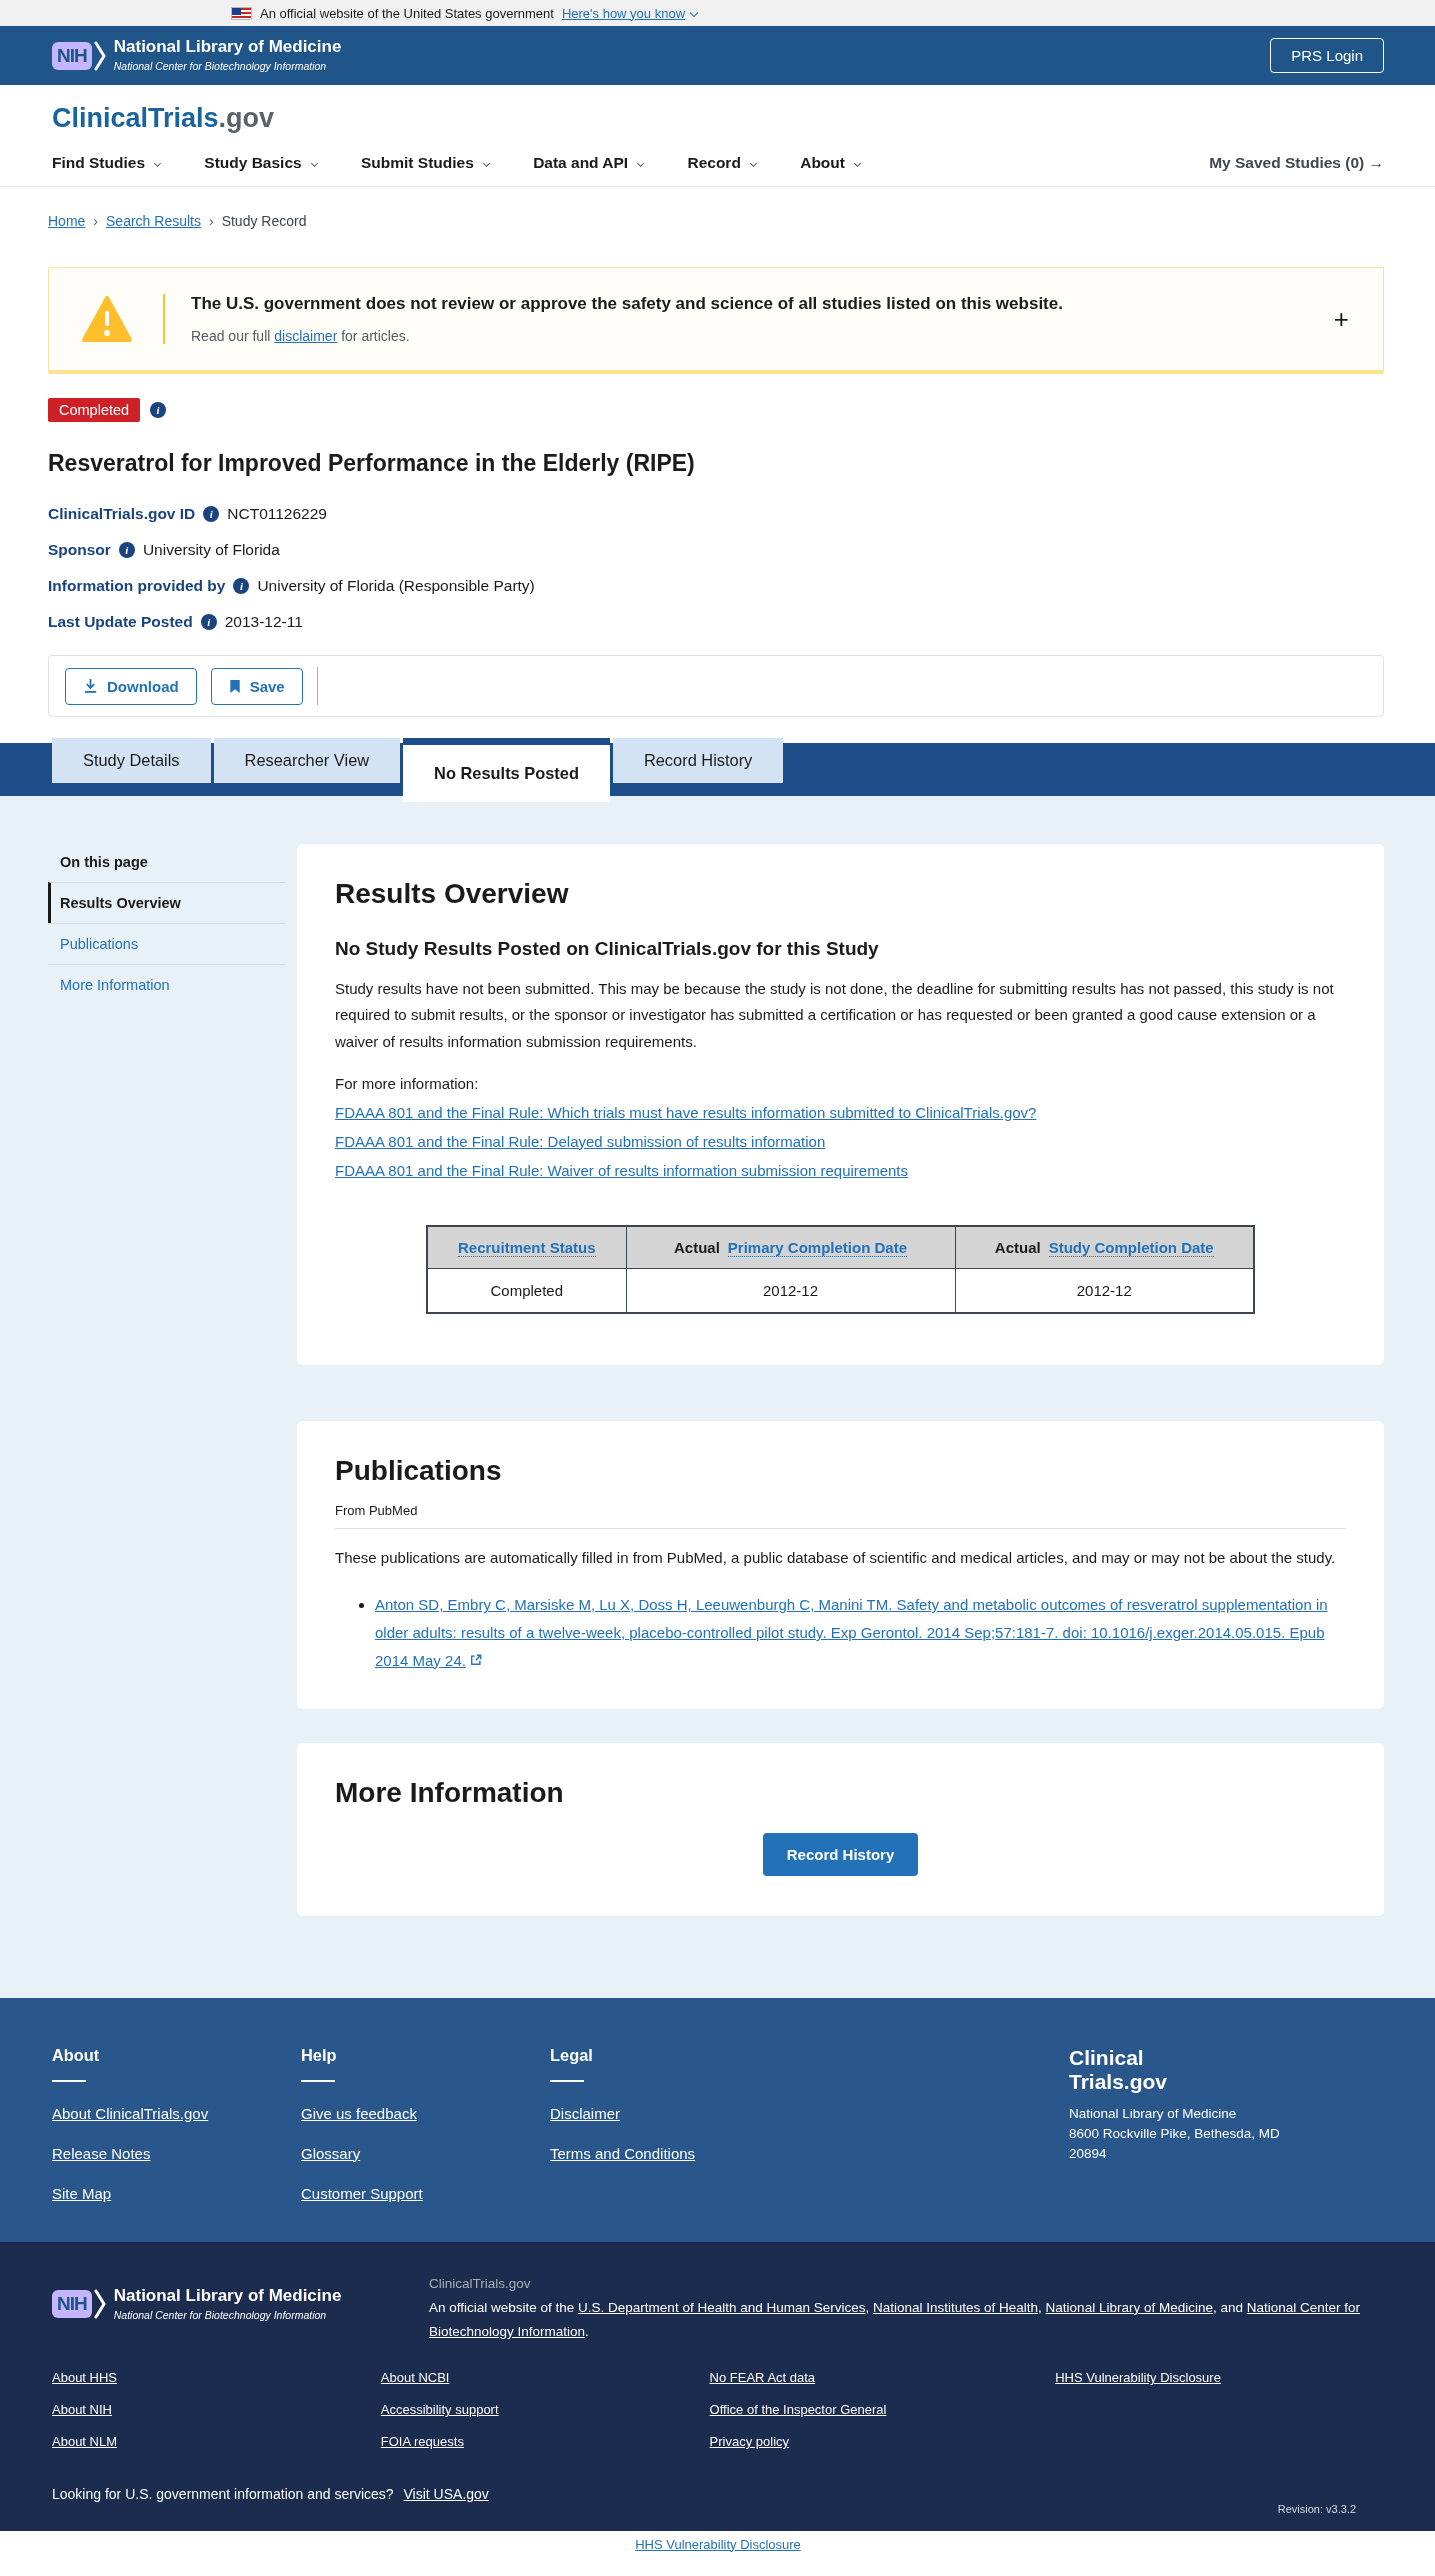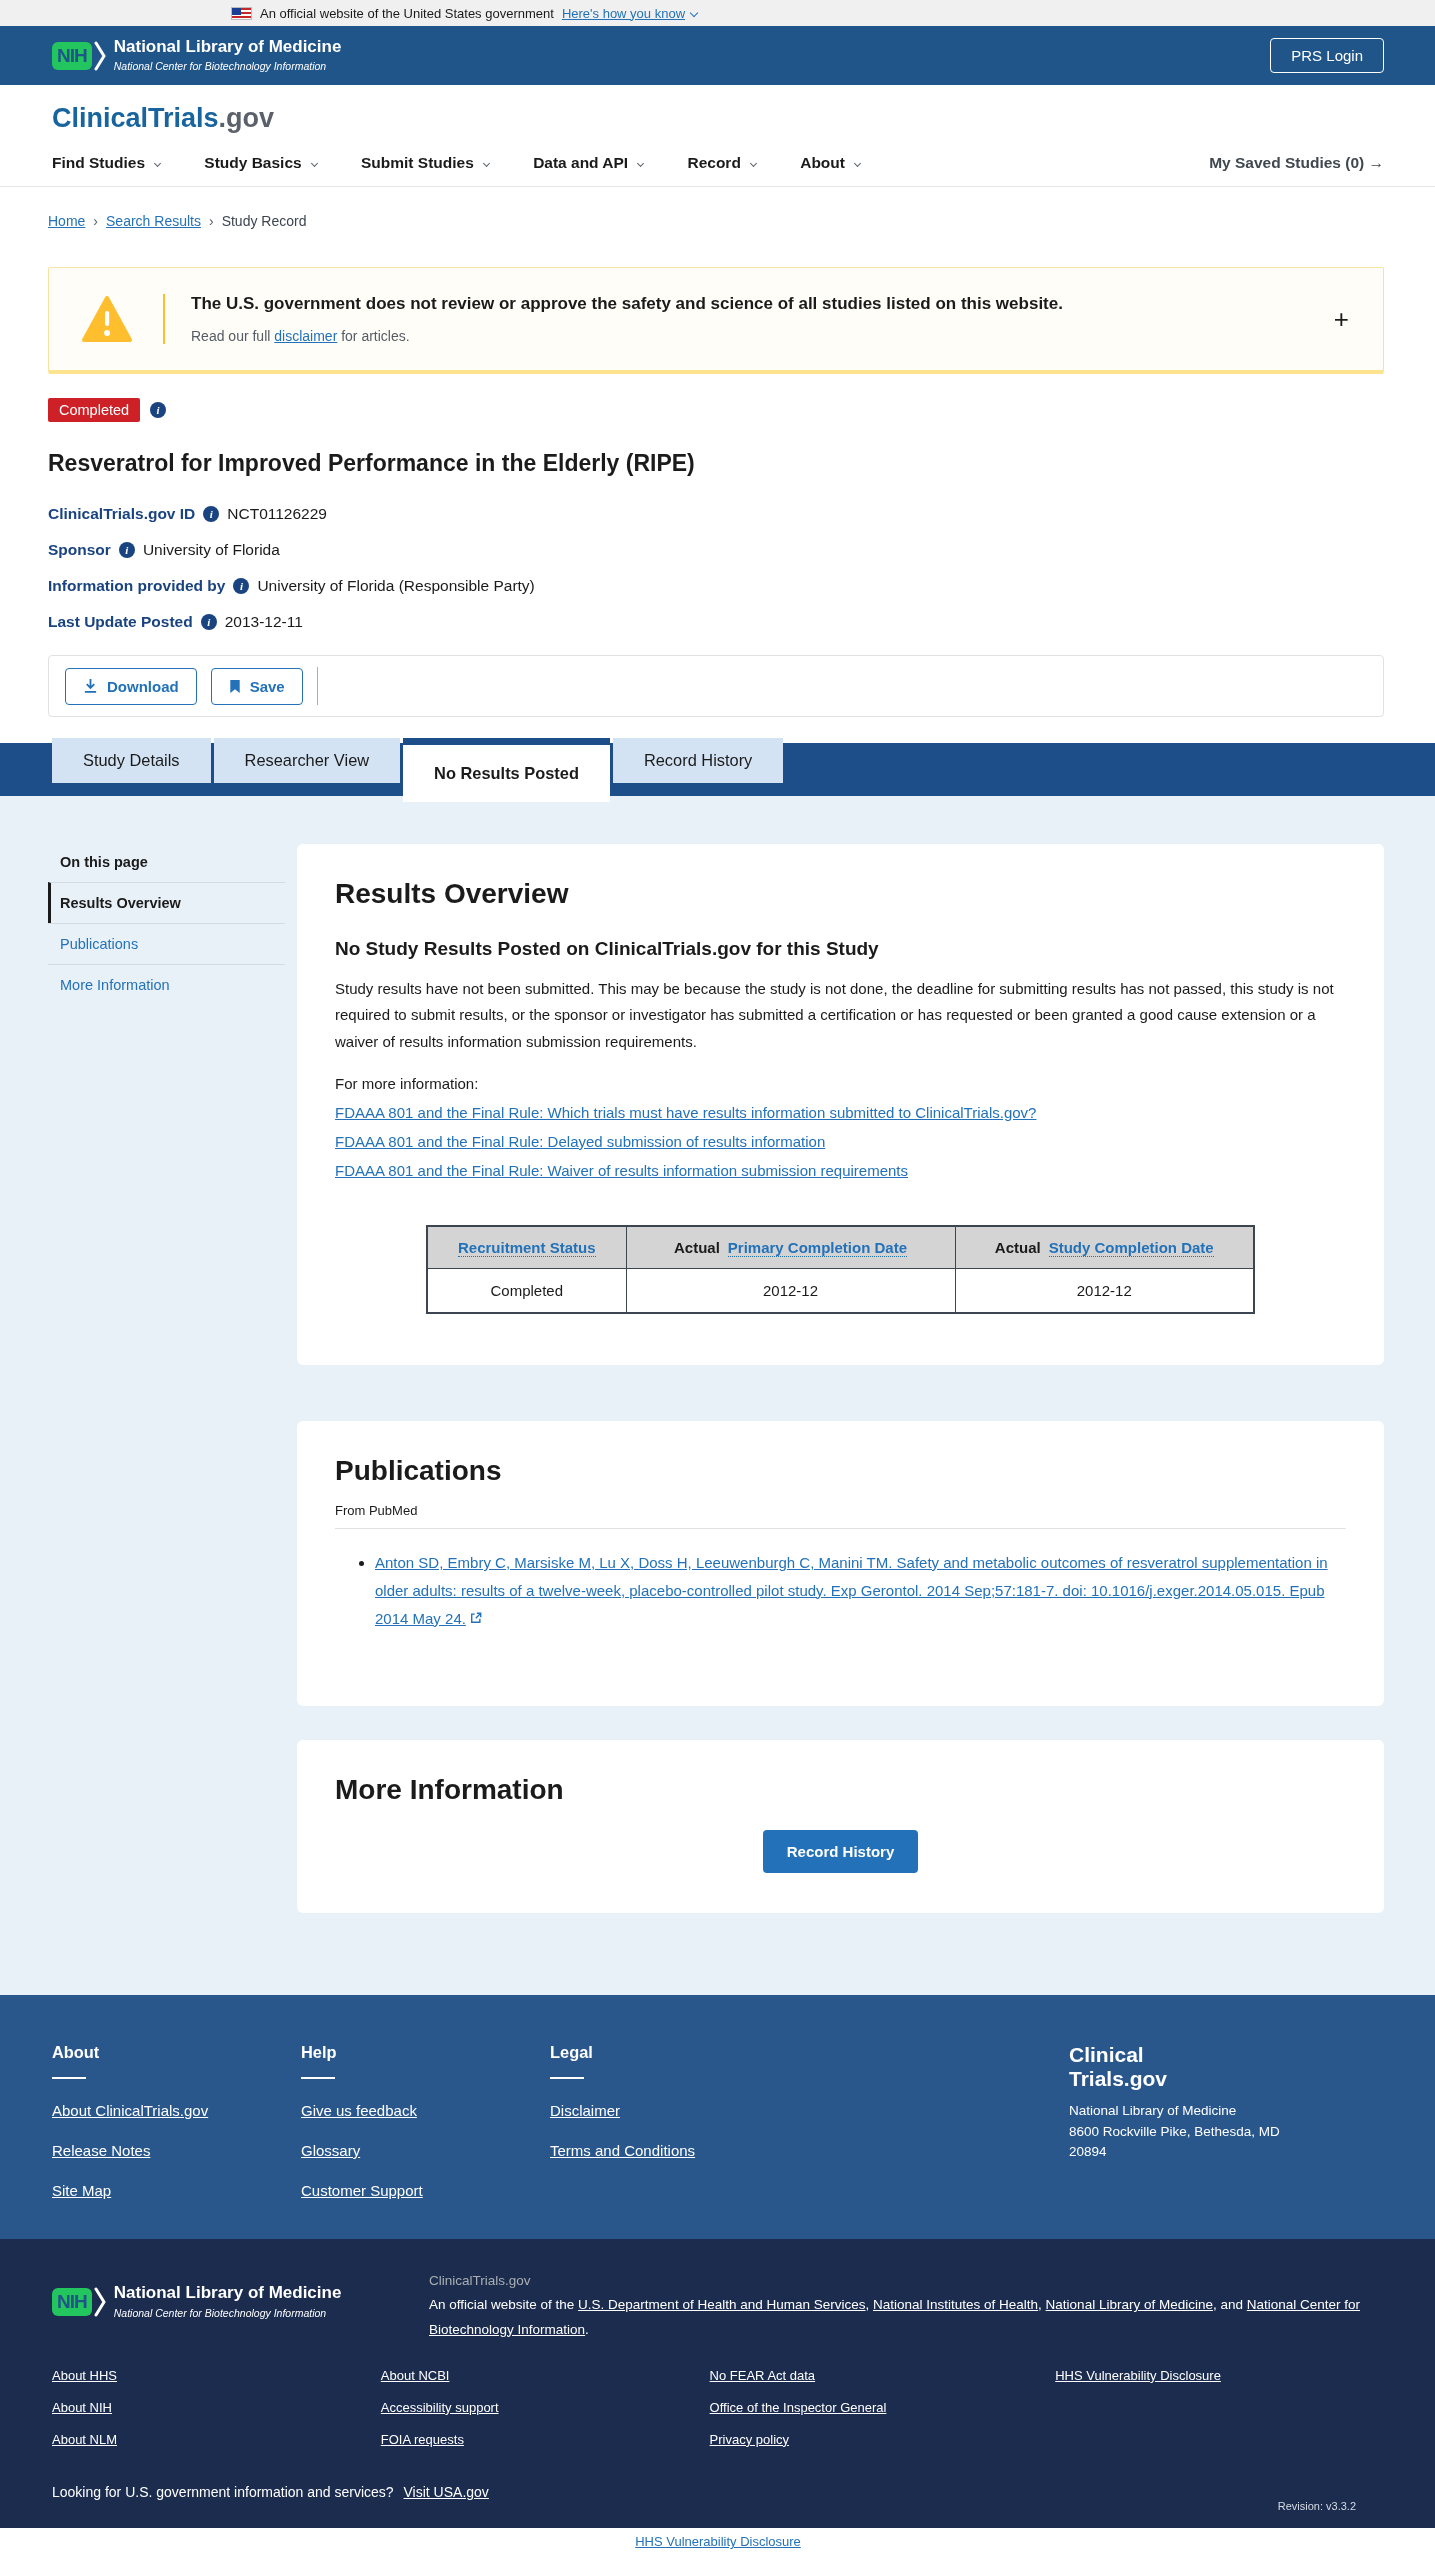--- a/index.html
+++ b/index.html
@@ -25,21 +25,21 @@
   .flag::after { content: ""; position: absolute; left: 0; top: 0;
     width: 9px; height: 7px; background: #1c3f94; }
   .gov-banner a { color: #2372b9; }
   .chev { display: inline-block; width: 6px; height: 6px;
     border-right: 1.5px solid currentColor; border-bottom: 1.5px solid currentColor;
     transform: rotate(45deg); margin-left: 6px; margin-bottom: 2px; }
 
   
   .nlm-header { height: 59px; background: #20558a; display: flex;
     align-items: center; padding: 0 52px; color: #fff; }
-  .nih-box { background: #22c55e; color: #20558a; font-weight: bold;
+  .nih-box { background: #c4b5fd; color: #20558a; font-weight: bold;
     border-radius: 6px; font-size: 19px; padding: 3px 5px; letter-spacing: -1px; }
   .nih-swoosh { margin: 0 8px 0 2px; display: inline-flex; }
   .nlm-titles { line-height: 1.15; }
   .nlm-title { font-size: 17px; font-weight: bold; }
   .nlm-subtitle { font-size: 10.5px; font-style: italic; }
   .prs-login { margin-left: auto; background: transparent; border: 1px solid #fff;
     color: #fff; border-radius: 4px; padding: 8px 20px; font-size: 15px;
     font-family: inherit; cursor: pointer; }
 
   
@@ -335,20 +335,21 @@
               <td>2012-12</td>
               <td>2012-12</td>
             </tr>
           </tbody>
         </table>
       </section>
 
       <section class="card card-pubs">
         <h2>Publications</h2>
         <div class="pub-source">From PubMed</div>
+        <p class="body-text">These publications are automatically filled in from PubMed, a public database of scientific and medical articles, and may or may not be about the study.</p>
         <ul class="pub-list">
           <li>
             <a><span>Anton SD, Embry C, Marsiske M, Lu X, Doss H, Leeuwenburgh C, Manini TM. Safety and metabolic outcomes of resveratrol supplementation in older adults: results of a twelve-week, placebo-controlled pilot study. Exp Gerontol. 2014 Sep;57:181-7. doi: 10.1016/j.exger.2014.05.015. Epub 2014 May 24.</span><span class="ext-icon"><svg width="12" height="12" viewBox="0 0 14 14">
                     <path d="M5.5 2.5H2v9.5h9.5V8" stroke="#2372b9" stroke-width="1.6" fill="none"></path>
                     <path d="M8 1.5h4.5V6M12.2 1.8L6.8 7.2" stroke="#2372b9" stroke-width="1.6" fill="none"></path>
                   </svg></span></a>
           </li>
         </ul>
       </section>
 

